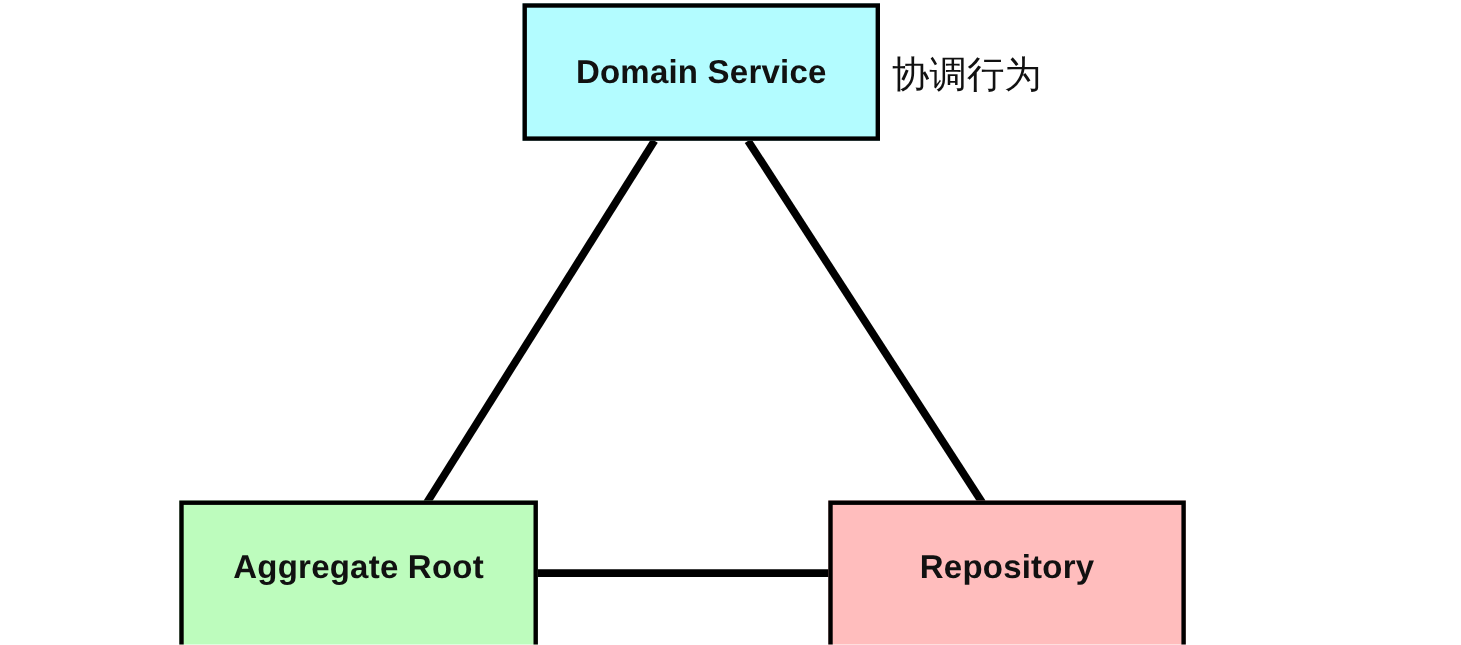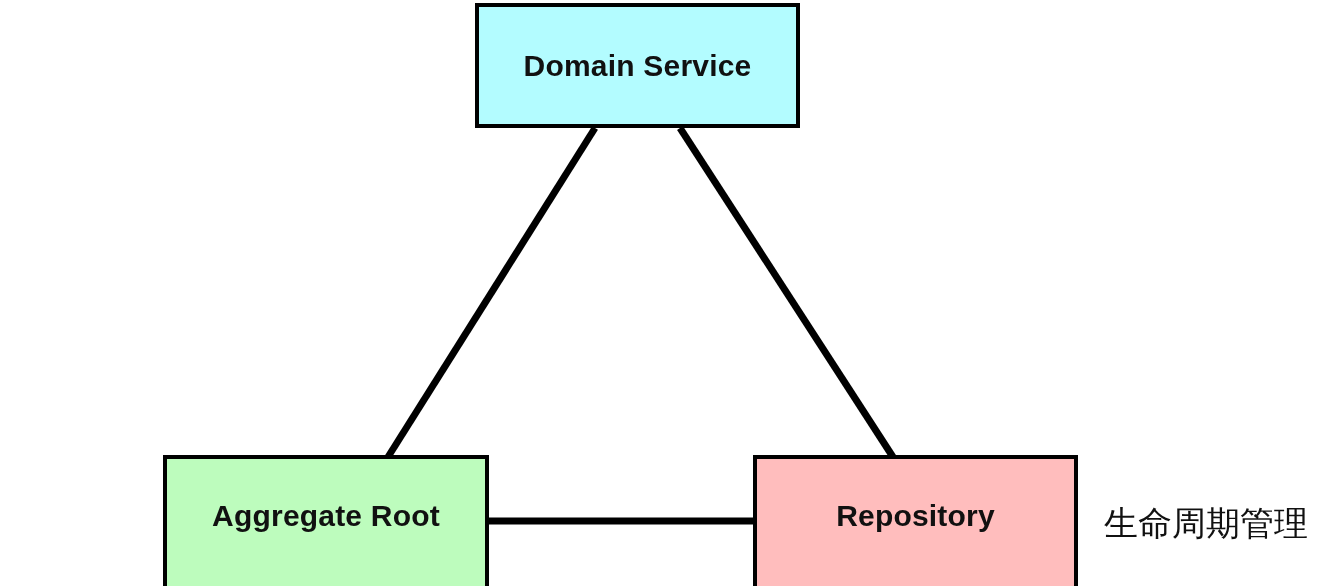--- a/index.html
+++ b/index.html
@@ -104,17 +104,17 @@
   </div>
 
   <div class="node" id="node-aggregate-root" style="background:#bdfcbd;">
     <span class="node-label">Aggregate Root</span>
   </div>
 
   <div class="node" id="node-repository" style="background:#ffbdbd;">
     <span class="node-label">Repository</span>
   </div>
 
+  <div class="side-label" id="label-coordinate-behavior">协调行为</div>
 
 
-  <div class="side-label" id="label-lifecycle-management">生命周期管理</div>
 
 </div>
 
 </body></html>

